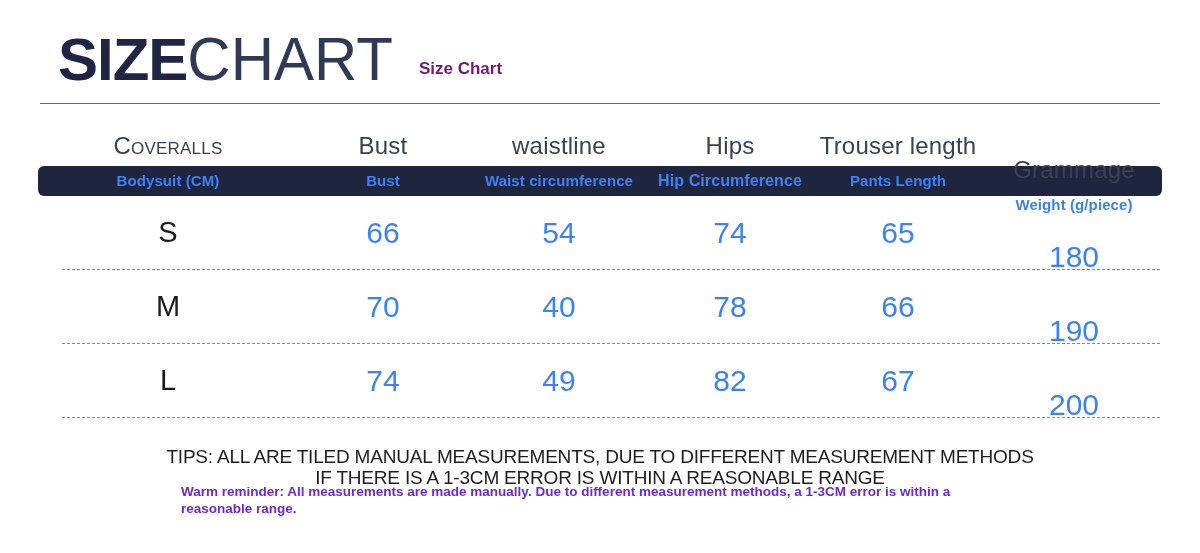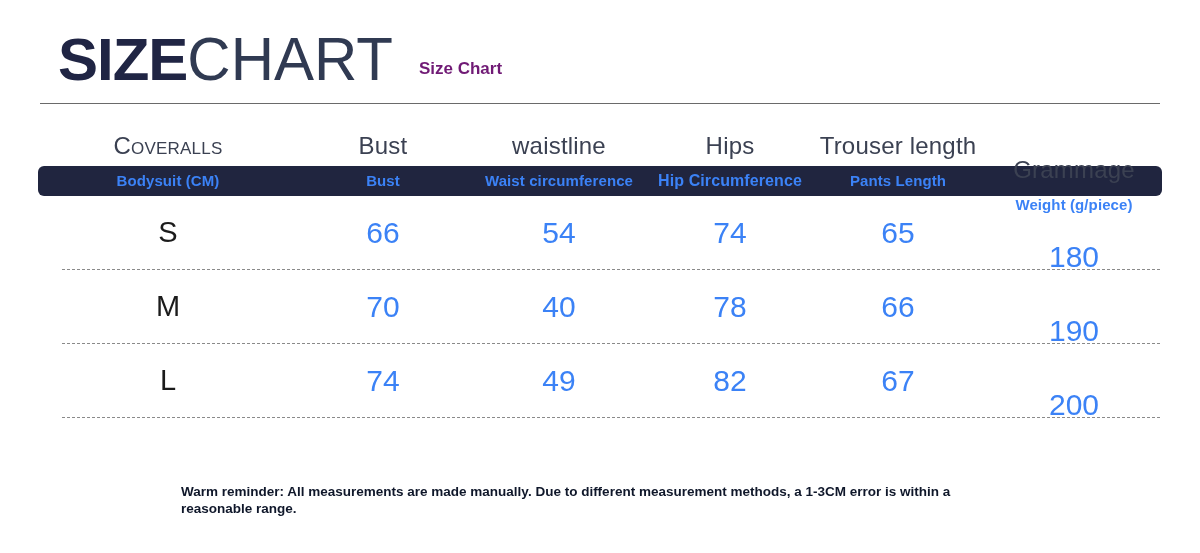--- a/index.html
+++ b/index.html
@@ -176,21 +176,21 @@
 
   .footer-note {
     position: absolute;
     left: 181px;
     top: 483px;
     width: 840px;
     text-align: left;
     font-family: "Liberation Sans", sans-serif;
     font-weight: 700;
     font-size: 13.5px;
-    color: #0f172a;
+    color: #6d28d9;
     line-height: 17px;
   }
 </style>
 </head>
 <body>
 
 <div class="page">
 
   <div class="title-block">
     <span class="title-size">SIZE</span>
@@ -245,16 +245,20 @@
       <div class="cell c1">74</div>
       <div class="cell c2">49</div>
       <div class="cell c3">82</div>
       <div class="cell c4">67</div>
       <div class="cell c5">200</div>
     </div>
     <div class="dash-sep"></div>
 
   </div>
 
+  <div class="footer">
+    <div class="footer-line">TIPS: ALL ARE TILED MANUAL MEASUREMENTS, DUE TO DIFFERENT MEASUREMENT METHODS</div>
+    <div class="footer-line">IF THERE IS A 1-3CM ERROR IS WITHIN A REASONABLE RANGE</div>
+  </div>
 
   <div class="footer-note">Warm reminder: All measurements are made manually. Due to different measurement methods, a 1-3CM error is within a reasonable range.</div>
 
 </div>
 
 </body></html>

